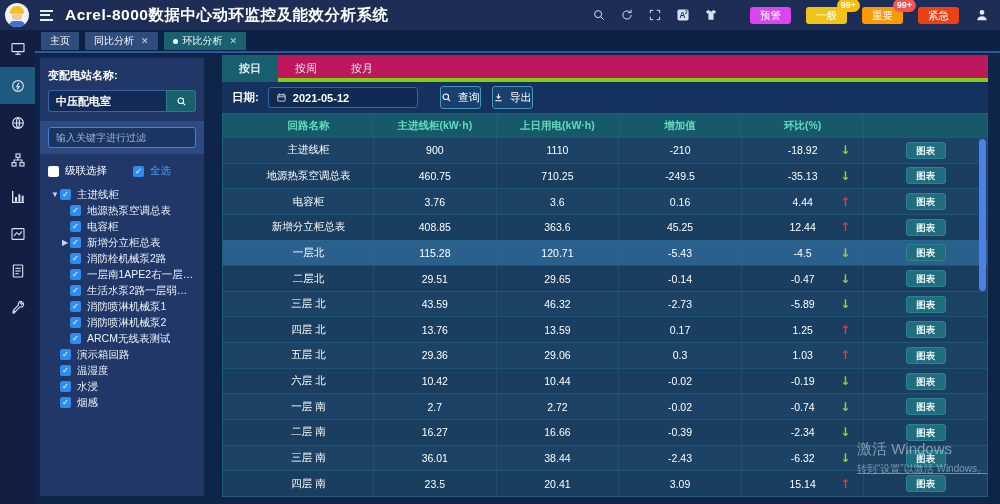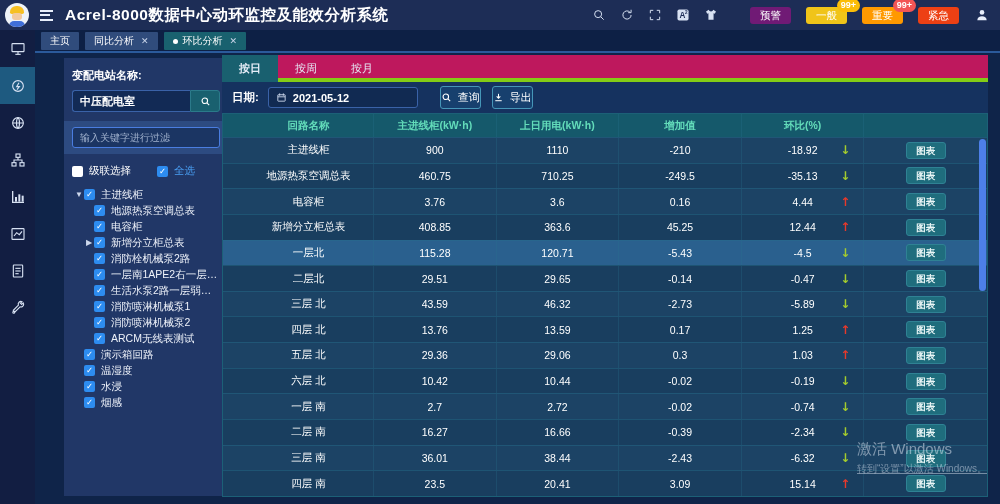--- a/index.html
+++ b/index.html
@@ -20,21 +20,21 @@
   .logo .torso { position:absolute; bottom:0; left:4px; width:16px; height:6px; border-radius:5px 5px 0 0; background:#3f6fd8; }
   .burger { margin-left:11px; display:flex; flex-direction:column; gap:2.5px; cursor:pointer; }
   .burger span { display:block; width:13px; height:2px; background:#e8eefb; }
   .burger span:nth-child(2){ width:10px; }
   .app-title { margin-left:12px; font-size:15.5px; font-weight:bold; letter-spacing:.5px; white-space:nowrap; }
   .header-right { margin-left:auto; display:flex; align-items:center; padding-right:10px; }
   .hicon { width:15px; height:15px; margin-left:13px; cursor:pointer; display:flex; align-items:center; }
   .hicon svg { width:14px; height:14px; }
   .alerts { display:flex; align-items:center; margin-left:16px; }
   .alert { position:relative; height:17px; line-height:17px; padding:0 10px; border-radius:3px; font-size:10.5px; margin-left:15px; cursor:pointer; white-space:nowrap; }
-  .alert.info { background:#701a75;font-family:Liberation Serif, serif; }
+  .alert.info { background:#d946ef;font-family:Liberation Serif, serif; }
   .alert.general { background:#f0c419; }
   .alert.important { background:#ff9900; }
   .alert.urgent { background:#ed4014; }
   .badge { position:absolute; top:-8px; right:-13px; height:13px; line-height:13px; padding:0 4px; border-radius:7px; font-size:9px; font-weight:bold; color:#fff; }
   .badge.general { background:#fbbd08; }
   .badge.important { background:#f25555; }
   .user-icon { margin-left:16px; }
 
   
   .rail { position:absolute; top:30px; left:0; width:35px; bottom:0; background:#121e42; z-index:10; }
@@ -46,21 +46,21 @@
   .nav-strip { position:absolute; top:30px; left:35px; right:0; height:23px; background:#0d2045; border-bottom:2px solid #2b5a9b; display:flex; align-items:flex-end; z-index:9; }
   .nav-tab { height:18px; line-height:18px; margin:0 0 1px 6px; padding:0 9px; background:#304c7c; font-size:10px; display:flex; align-items:center; gap:5px; cursor:pointer; border-radius:1px; white-space:nowrap; }
   .nav-tab.active { background:#19616f; }
   .nav-tab .dot { width:5px; height:5px; border-radius:50%; background:#fff; }
   .nav-tab .close { font-size:9px; color:#c9d5ea; margin-left:2px; cursor:pointer; }
 
   
   .content { position:absolute; top:55px; left:35px; right:0; bottom:0; background:#0f2449; }
 
   
-  .panel { position:absolute; left:5px; top:3px; width:164px; bottom:8px; background:#213767; padding:8px 8px 0;margin-left:24px; }
+  .panel { position:absolute; left:5px; top:3px; width:164px; bottom:8px; background:#213767; padding:8px 8px 0; }
   .panel-label { font-size:11px; font-weight:bold; margin:2px 0 7px; }
   .station-row { display:flex; height:22px; }
   .station-input { flex:1; background:#122a55; border:1px solid #3a62a8; border-right:none; border-radius:3px 0 0 3px; color:#fff; font-weight:bold; font-size:11px; padding:0 7px; outline:none; min-width:0; }
   .station-search { width:30px; background:#19606f; border:1px solid #2b7a8a; border-radius:0 3px 3px 0; display:flex; align-items:center; justify-content:center; cursor:pointer; }
   .station-search svg { width:11px; height:11px; }
   .filter-band { margin:9px -8px 0; background:#2d4b81; padding:6px 8px; }
   .filter-input { width:100%; height:21px; background:#1b3563; border:1px solid #4a7de0; border-radius:3px; color:#9fb0cc; font-size:10px; padding:0 7px; outline:none; }
   .filter-input::placeholder { color:#9fb0cc; }
   .cb-row { display:flex; align-items:center; margin-top:10px; font-size:10.5px; }
   .checkbox { width:11px; height:11px; border-radius:2px; margin-right:6px; flex:none; text-align:center; line-height:11px; font-size:8.5px; color:#fff; cursor:pointer; }

